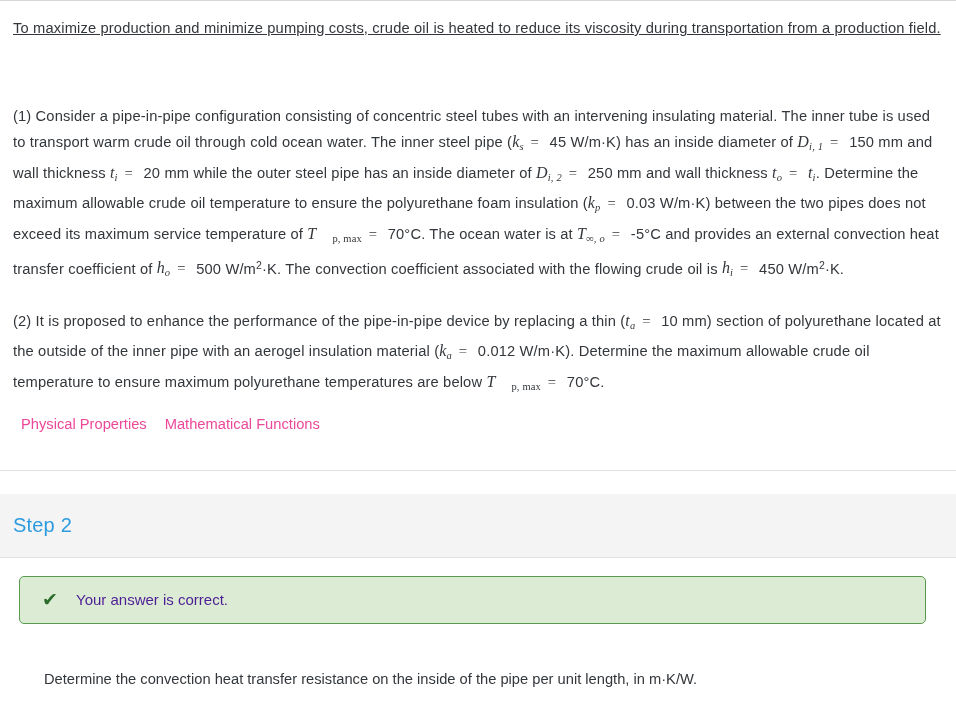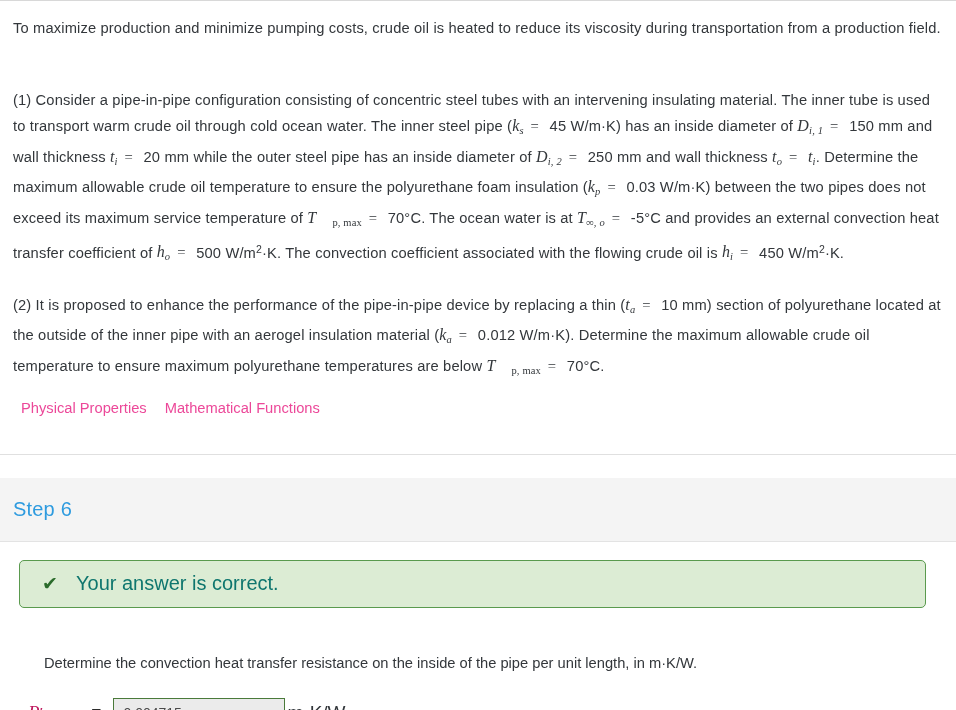--- a/index.html
+++ b/index.html
@@ -23,21 +23,21 @@
   .question-body {
     padding: 14px 13px 0 13px;
   }
   p.qtext {
     margin: 0 0 0 0;
     font-size: 14.7px;
     line-height: 26px;
     color: #33373b;
     letter-spacing: 0.01em;
   }
-  p.qtext.intro { margin-bottom: 0; }
+  p.qtext.intro { margin-bottom: 16px; text-decoration: underline; }
   .spacer-lg { height: 46px; }
   .spacer-md { height: 22px; }
 
   
   .mi {
     font-family: "Liberation Serif", serif;
     font-style: italic;
     font-size: 16px;
   }
   .mi .sub {
@@ -102,22 +102,22 @@
     box-sizing: border-box;
   }
   .check-icon {
     color: #2b6b2b;
     font-size: 19px;
     line-height: 1;
     width: 34px;
     display: inline-block;
   }
   .correct-text {
-    color: #0f766e;
-    font-size: 20px;
+    color: #4c1d95;
+    font-size: 15px;
   }
 
   .step-content {
     padding: 28px 0 0 28px;
   }
   .prompt {
     font-size: 14.7px;
     color: #33373b;
     line-height: 22px;
     margin: 16px;
@@ -185,21 +185,21 @@
 
 </div>
 
 <div class="links-row">
   <a>Physical Properties</a><a>Mathematical Functions</a>
 </div>
 
 <div class="divider"></div>
 
 <div class="step-band">
-  <span class="step-title">Step 6</span>
+  <span class="step-title">Step 2</span>
 </div>
 
 <div class="correct-banner">
   <span class="check-icon">✔</span>
   <span class="correct-text">Your answer is correct.</span>
 </div>
 
 <div class="step-content">
   <p class="prompt">Determine the convection heat transfer resistance on the inside of the pipe per unit length, in m·K/W.</p>
 

